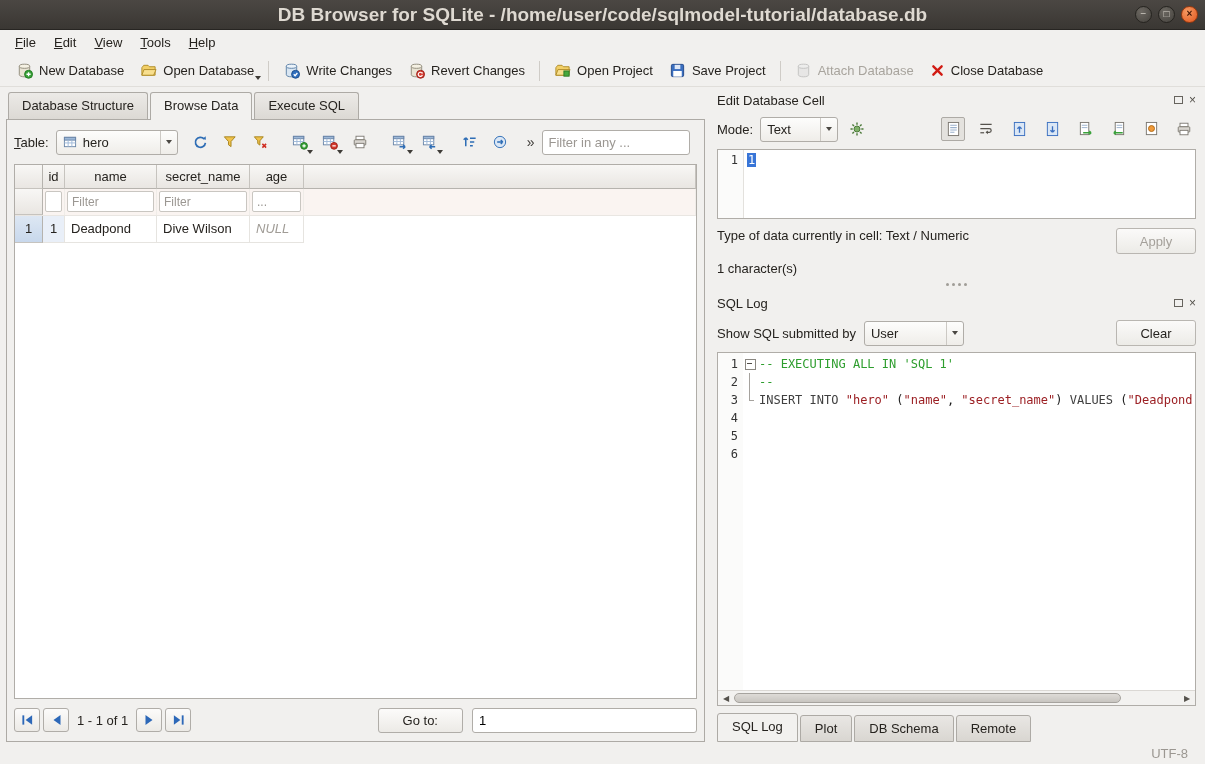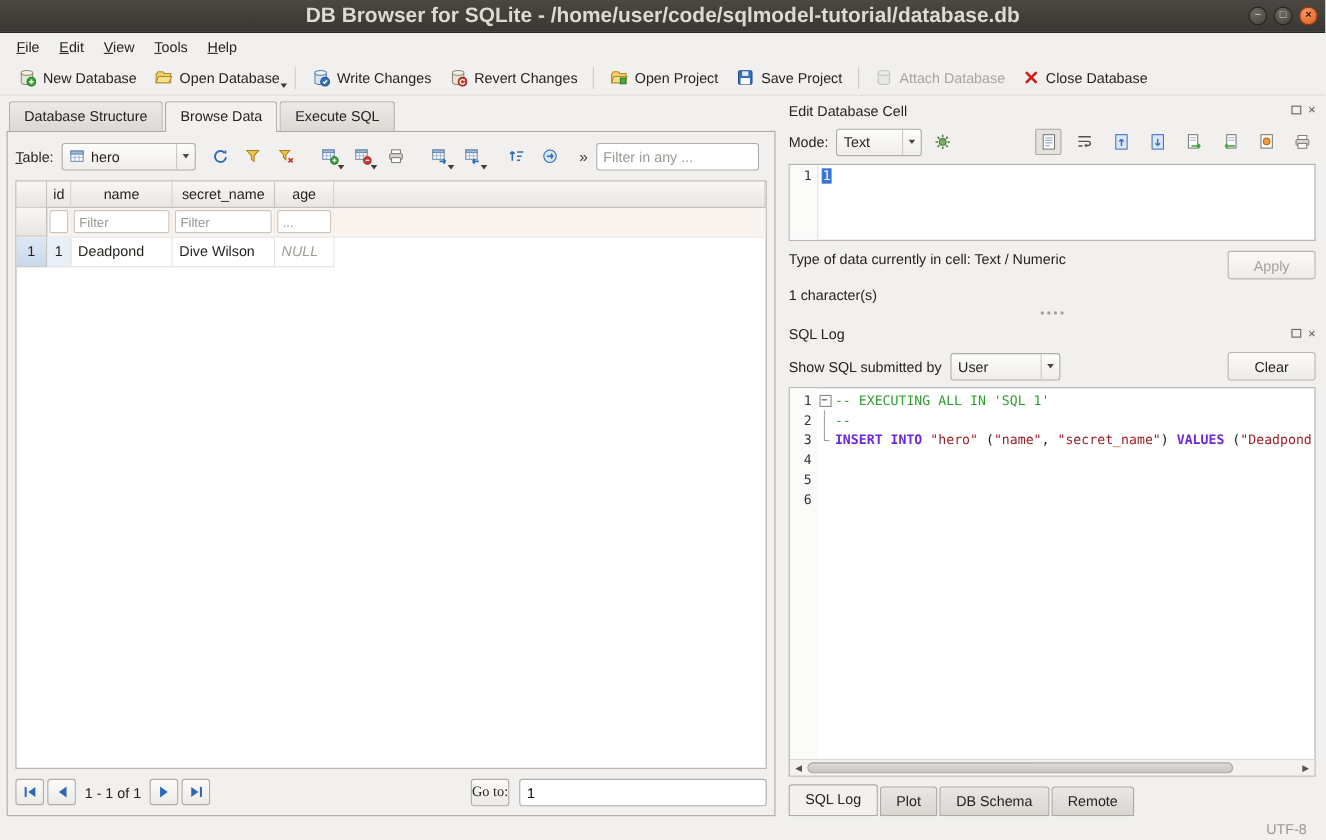--- a/index.html
+++ b/index.html
@@ -117,22 +117,22 @@
   .rowhdr.sel { background: linear-gradient(#dde7f3, #c8d8ec); }
   .cell.id-cell { text-align:center; background:#e9eff8; }
   .null-val { color:#a09c96; font-style:italic; }
   .grid-empty { flex:1; }
 
   
   .nav-row { display:flex; align-items:center; gap:3px; padding-top:8px; height:34px; }
   .nav-btn { width:26px; height:24px; border:1px solid #b0ada8; border-radius:3px;
     background: linear-gradient(#fcfbfa, #eceae6); display:flex; align-items:center; justify-content:center; }
   .count-text { margin:0 5px; }
-  .goto-btn { margin-left:auto; height:25px; padding:0 0; border:1px solid #b0ada8; border-radius:3px;
-    background: linear-gradient(#fcfbfa, #eceae6); display:flex; align-items:center;font-family:Liberation Serif, serif; }
+  .goto-btn { margin-left:auto; height:25px; padding:0 24px; border:1px solid #b0ada8; border-radius:3px;
+    background: linear-gradient(#fcfbfa, #eceae6); display:flex; align-items:center; }
   .goto-input { width:225px; margin-left:6px; }
 
   
   .right-panel { flex:1; display:flex; flex-direction:column; padding:2px 9px 0 7px; overflow:hidden; }
   .dock-title { display:flex; align-items:center; height:22px; }
   .dock-icons { margin-left:auto; display:flex; gap:6px; align-items:center; }
   .float-glyph { width:9px; height:8px; border:1px solid #66635d; background:#f1f0ee; }
   .close-glyph { font-size:12px; color:#55524c; line-height:10px; }
 
   .mode-row { display:flex; align-items:center; gap:7px; height:36px; }
@@ -169,21 +169,21 @@
   .fm { height:18px; position:relative; }
   .fm.box::before { content:""; position:absolute; left:2px; top:4px; width:9px; height:9px;
     border:1px solid #8a8781; background:#fff; }
   .fm.box::after { content:""; position:absolute; left:4px; top:8px; width:5px; height:1px; background:#504d48; }
   .fm.bar::before { content:""; position:absolute; left:6px; top:0; bottom:0; width:1px; background:#a5a29d; }
   .fm.end::before { content:""; position:absolute; left:6px; top:0; height:9px; width:1px; background:#a5a29d; }
   .fm.end::after { content:""; position:absolute; left:6px; top:9px; width:5px; height:1px; background:#a5a29d; }
   .log-code { flex:1; padding:2px 0 0 2px; overflow:hidden; }
   .code-ln { white-space:pre; height:18px; }
   .seg-comment { color:#2e9e2e; }
-  .seg-kw { color:#6d28d9; font-weight:bold; }
+  .seg-kw { color:#404040; font-weight:normal; }
   .seg-str { color:#9c2024; }
   .seg-plain { color:#1a1a1a; }
 
   .log-hscroll { height:15px; border-top:1px solid #dbd8d4; background:#f3f2f0; display:flex; align-items:center; }
   .hs-arrow { width:16px; text-align:center; font-size:8px; color:#55524c; }
   .hs-track { flex:1; position:relative; height:100%; }
   .hs-thumb { position:absolute; left:0; top:2px; height:10px; width:87%;
     background: linear-gradient(#dedbd7, #c8c5c0); border:1px solid #a6a39e; border-radius:5px; }
 
   .bottom-tabs { display:flex; gap:2px; align-items:flex-end; height:29px; }

